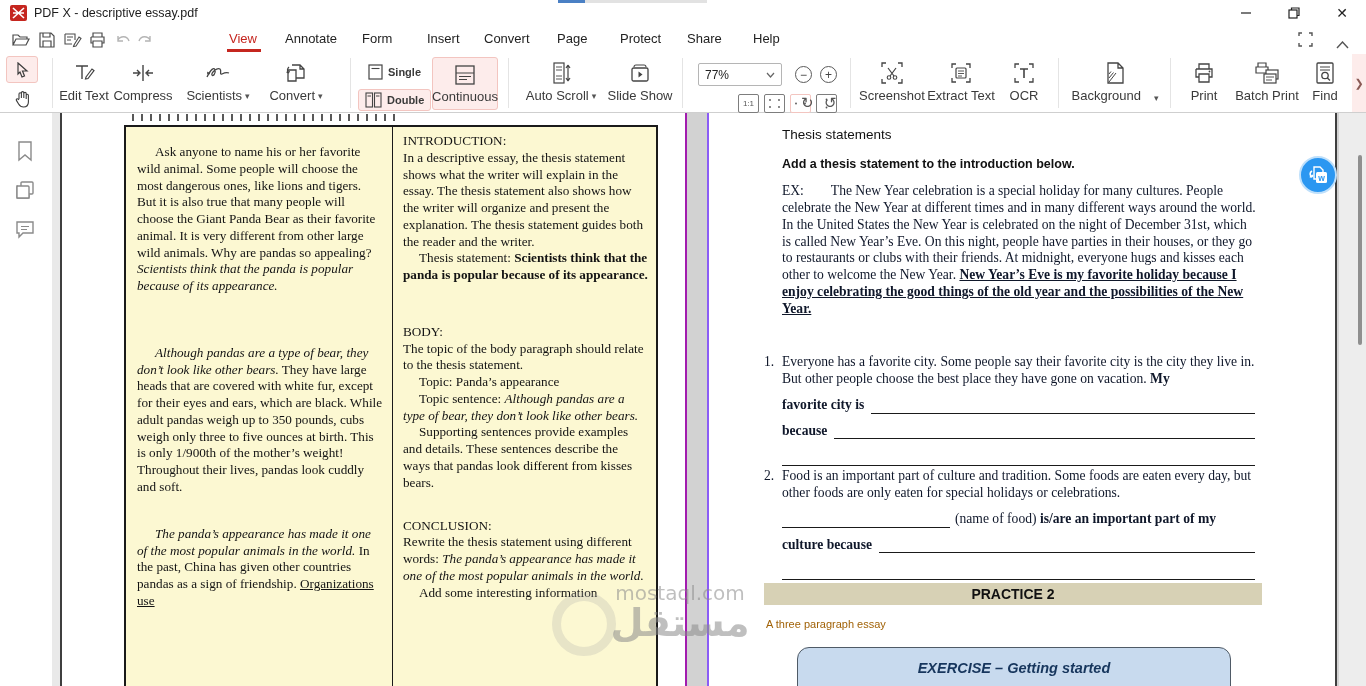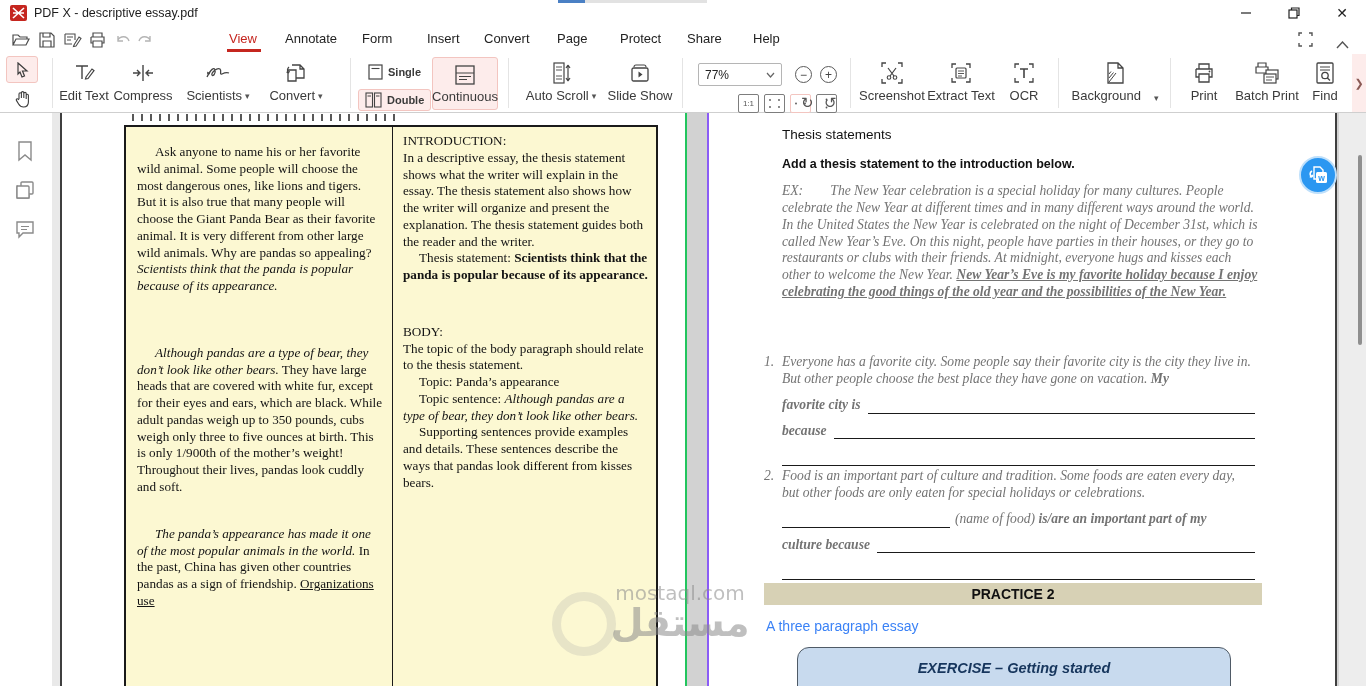--- a/index.html
+++ b/index.html
@@ -50,21 +50,21 @@
     display:flex; align-items:center; justify-content:center; color:#8a5a55; font-size:11px; }
 
   
   #sidebar { left:0; top:113px; width:52px; height:573px; background:#fff; z-index:30; }
   #sidebar-strip { left:52px; top:113px; width:8px; height:573px; background:#e9e9e9; z-index:30; }
   .sb-ic { left:15px; width:22px; height:22px; color:#8a8a8a; }
 
   
   #docarea { left:60px; top:113px; width:1306px; height:573px; background:#d2d2d2; z-index:1; }
   #page-left { left:60px; top:113px; width:627px; height:573px; background:#fff;
-    border-left:2px solid #3f3f3f; border-right:2px solid #22c55e; overflow:hidden; z-index:2; }
+    border-left:2px solid #3f3f3f; border-right:2px solid #a21caf; overflow:hidden; z-index:2; }
   #page-right { left:707px; top:113px; width:630px; height:573px; background:#fff;
     border-left:2px solid #8b5cf6; border-right:2px solid #3f3f3f; overflow:hidden; z-index:2; }
   #scrolltrack { left:1339px; top:113px; width:27px; height:573px; background:#ededed; z-index:3; }
   #scrollthumb { left:1358px; top:155px; width:4px; height:190px; background:#8f8f8f; border-radius:2px; z-index:4; }
 
   
   #cutline { left:70px; top:1px; width:268px; height:7px; opacity:.8;
     background:repeating-linear-gradient(90deg,#2e2e2e 0 2px,transparent 2px 9px); }
 
   
@@ -74,35 +74,35 @@
   #ycol1 { width:268px; border-right:1.5px solid #1a1a1a; padding:17px 9px 0 11px; }
   #ycol2 { width:264px; padding:6px 8px 0 10px; }
   .ind { text-indent:18px; }
   .ind16 { text-indent:16px; }
   .r-i { font-style:italic; } .r-b { font-weight:bold; }
   .r-u { text-decoration:underline; } .r-bu { font-weight:bold; text-decoration:underline; }
   #p2 { margin-top:50px; } #p3 { margin-top:30px; }
   #body-block { margin-top:40px; } #concl-block { margin-top:26px; }
 
   
-  .serif { font-family:"Liberation Serif", serif; color:#737373;font-style:italic; }
+  .serif { font-family:"Liberation Serif", serif; color:#0f172a; }
   #rp-heading { left:73px; top:14px; font-size:13.5px; color:#111; }
   #rp-sub { left:73px; top:44px; font-size:12.5px; font-weight:bold; color:#111; }
   #rp-ex { left:73px; top:70px; width:477px; font-size:13.6px; line-height:1.24; }
   .num { position:absolute; font-size:13.6px; }
   #item1-num { left:55px; top:241px; } #item2-num { left:55px; top:355px; }
   #item1 { left:73px; top:241px; width:473px; font-size:13.6px; line-height:1.24; }
   #item2 { left:73px; top:355px; width:473px; font-size:13.6px; line-height:1.24; }
   .blank-row { display:flex; align-items:flex-end; font-weight:bold; margin-top:9px; font-size:13.6px; }
   .fill-line { flex:1; border-bottom:1.3px solid #1a1a1a; height:1.05em; margin-left:7px; }
   .full-line { border-bottom:1.3px solid #1a1a1a; height:1.35em; margin-top:8px; }
   .blank-fixed { width:168px; border-bottom:1.3px solid #1a1a1a; height:1.05em; margin-right:5px; }
   #practice2 { left:55px; top:470px; width:498px; height:22px; background:#d7d1b5;
     display:flex; align-items:center; justify-content:center; font-size:14px; font-weight:bold; color:#111; }
-  #threepara { left:57px; top:505px; font-size:14px; color:#3b82f6; }
+  #threepara { left:57px; top:505px; font-size:11px; color:#a16207; }
   #exbox { left:88px; top:534px; width:434px; height:62px; background:#c8daee;
     border:1.6px solid #4f5a66; border-radius:12px; display:flex; justify-content:center;
     padding-top:12px; }
   #exbox span { font-size:14.5px; font-weight:bold; font-style:italic; color:#17365d; }
 
   
   #watermark { left:570px; top:583px; width:220px; text-align:center; z-index:10;
     color:#8c8c8c; opacity:.55; pointer-events:none; }
   #wm-ar { font-size:38px; font-weight:bold; line-height:1.1; font-family:"DejaVu Sans", sans-serif; }
   #wm-la { font-size:20px; line-height:1; font-family:"DejaVu Sans", sans-serif; }
@@ -454,20 +454,25 @@
       <div>INTRODUCTION:</div>
       <div>In a descriptive essay, the thesis statement shows what the writer will explain in the essay. The thesis statement also shows how the writer will organize and present the explanation. The thesis statement guides both the reader and the writer.</div>
       <div class="ind16"><span class="r-n">Thesis statement: </span><span class="r-b">Scientists think that the panda is popular because of its appearance.</span></div>
       <div id="body-block">
         <div>BODY:</div>
         <div>The topic of the body paragraph should relate to the thesis statement.</div>
         <div class="ind16">Topic: Panda’s appearance</div>
         <div class="ind16"><span class="r-n">Topic sentence: </span><span class="r-i">Although pandas are a type of bear, they don’t look like other bears.</span></div>
         <div class="ind16">Supporting sentences provide examples and details. These sentences describe the ways that pandas look different from kisses bears.</div>
       </div>
+      <div id="concl-block">
+        <div>CONCLUSION:</div>
+        <div><span class="r-n">Rewrite the thesis statement using different words: </span><span class="r-i">The panda’s appearance has made it one of the most popular animals in the world.</span></div>
+        <div class="ind16">Add some interesting information</div>
+      </div>
     </div>
   </div>
 </div>
 
 <div class="abs" id="page-right">
   <div class="abs" id="rp-heading">Thesis statements</div>
   <div class="abs" id="rp-sub">Add a thesis statement to the introduction below.</div>
   <div class="abs serif" id="rp-ex"><span class="r-n">EX:&nbsp;&nbsp;&nbsp;&nbsp;&nbsp;&nbsp;&nbsp; The New Year celebration is a special holiday for many cultures. People celebrate the New Year at different times and in many different ways around the world. In the United States the New Year is celebrated on the night of December 31st, which is called New Year’s Eve. On this night, people have parties in their houses, or they go to restaurants or clubs with their friends. At midnight, everyone hugs and kisses each other to welcome the New Year. </span><span class="r-bu">New Year’s Eve is my favorite holiday because I enjoy celebrating the good things of the old year and the possibilities of the New Year.</span></div>
 
   <div class="abs serif num" id="item1-num">1.</div>

